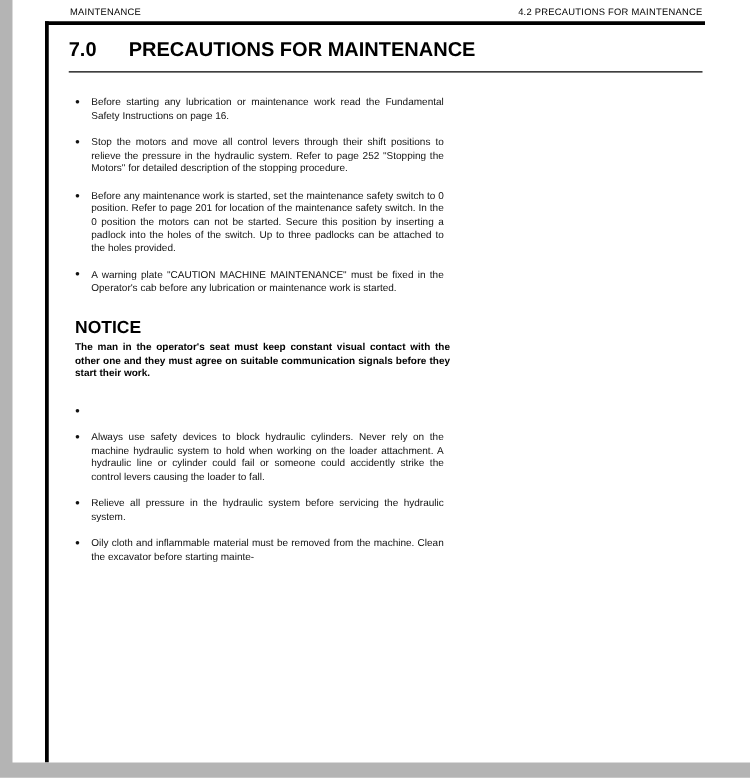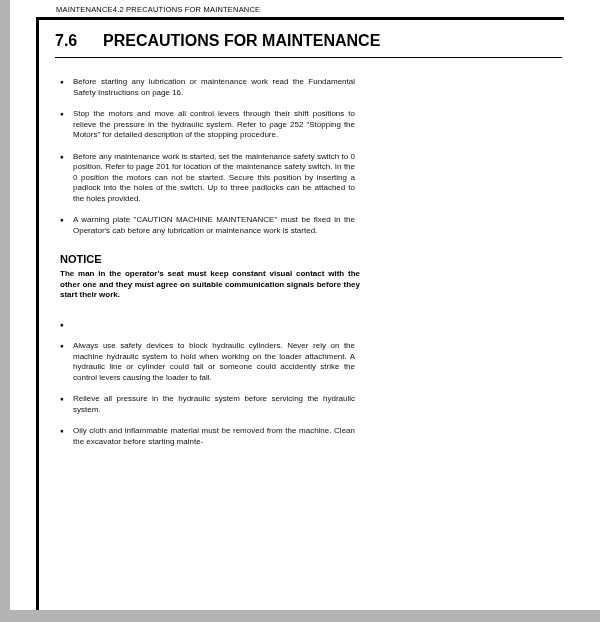--- a/index.html
+++ b/index.html
@@ -24,21 +24,21 @@
     height: 610px;
     background: #ffffff;
     overflow: hidden;
   }
   .running-header {
     position: absolute;
     top: 5px;
     left: 46px;
     right: 38px;
     display: flex;
-    justify-content: flex-start;
+    justify-content: space-between;
     font-size: 7.5px;
     letter-spacing: 0.2px;
     color: #000;
   }
   .header-rule {
     position: absolute;
     top: 17px;
     left: 26px;
     width: 528px;
     height: 3px;
@@ -99,21 +99,21 @@
   }
   .notice {
     margin-left: 5px;
     margin-top: 17px;
     margin-bottom: 17px;
     width: 300px;
     font-weight: 700;
     color: #000;
   }
   .notice-heading {
-    font-size: 11px;
+    font-size: 14px;
     margin-bottom: 4px;
   }
   .notice-para {
     font-size: 8px;
     line-height: 10.5px;
     text-align: justify;
   }
 </style>
 </head>
 <body>
@@ -125,21 +125,21 @@
       <span>MAINTENANCE</span>
       <span>4.2 PRECAUTIONS FOR MAINTENANCE</span>
     </div>
 
     <div class="header-rule"></div>
     <div class="left-bar"></div>
 
     <div class="content">
 
       <h1 class="title">
-        <span class="title-num">7.6</span><span>PRECAUTIONS FOR MAINTENANCE</span>
+        <span class="title-num">7.0</span><span>PRECAUTIONS FOR MAINTENANCE</span>
       </h1>
       <div class="title-rule"></div>
 
       <ul class="bullets">
         <li>
           <span class="bullet">●</span>
           <span class="li-text">Before starting any lubrication or maintenance work read the Fundamental Safety Instructions on page 16.</span>
         </li>
         <li>
           <span class="bullet">●</span>

